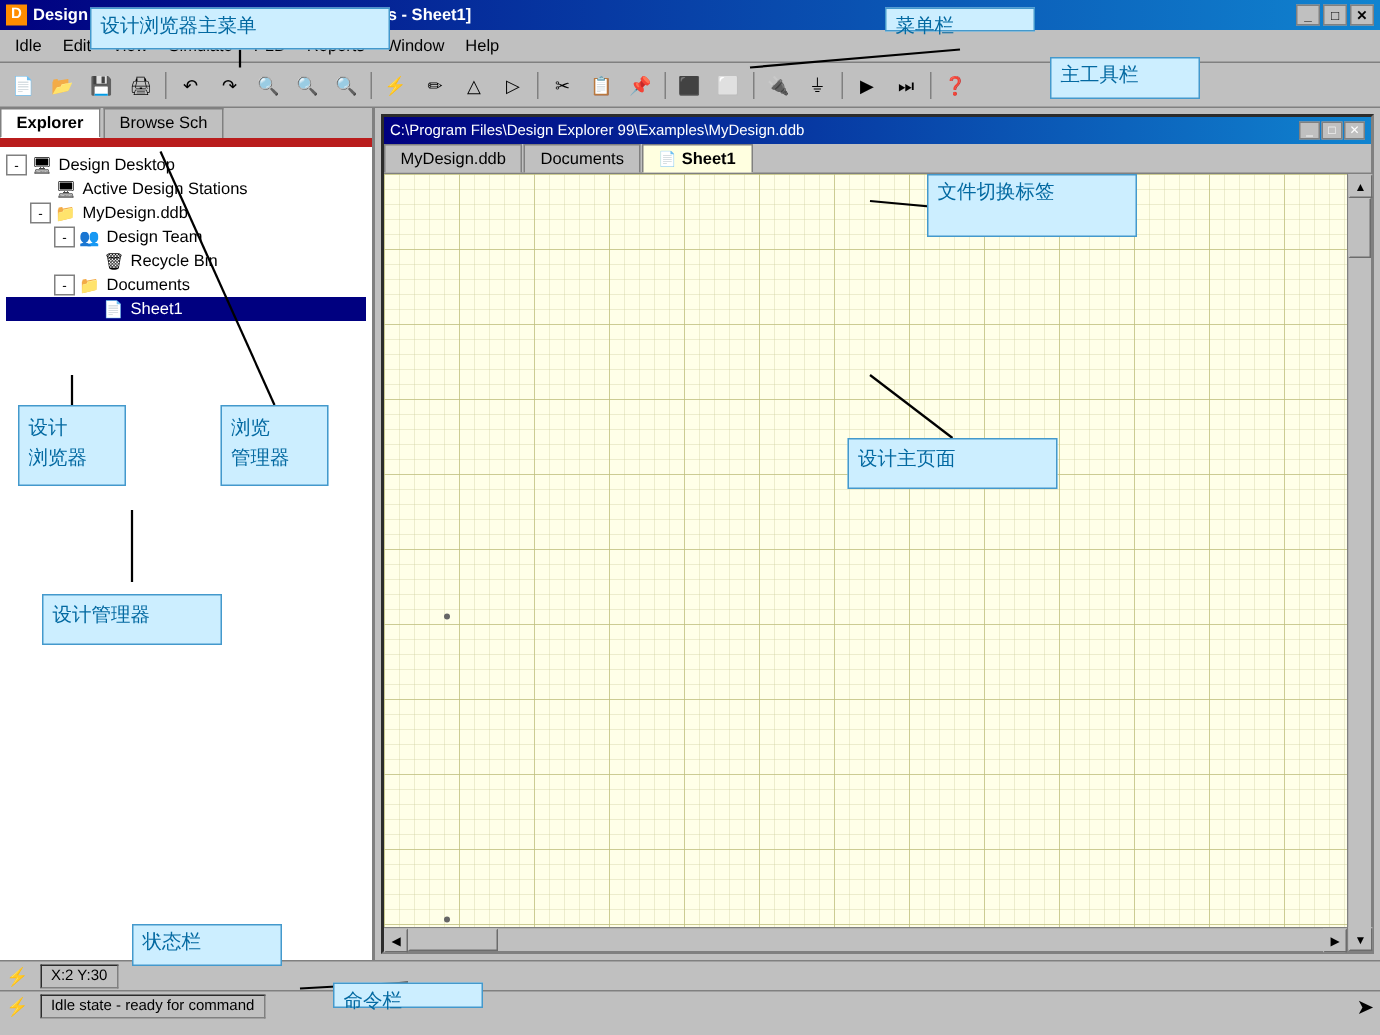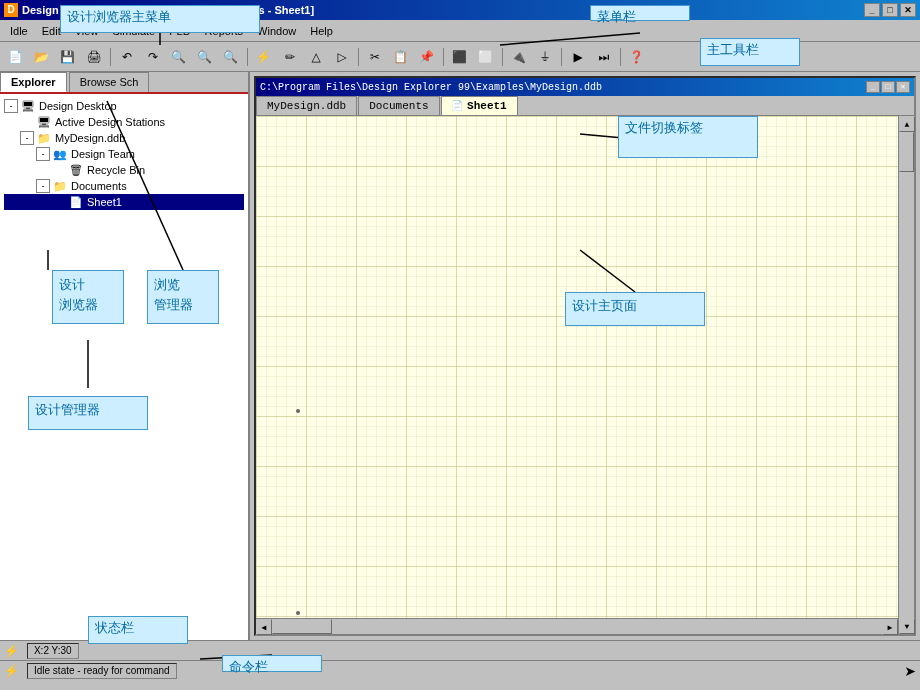--- a/index.html
+++ b/index.html
@@ -113,21 +113,21 @@
       width: 250px;
       min-width: 250px;
       background: #c0c0c0;
       border-right: 2px solid #808080;
       display: flex;
       flex-direction: column;
     }
 
     .panel-tabs {
       display: flex;
-      border-bottom: 2px solid #b91c1c;
+      border-bottom: 6px solid #b91c1c;
     }
     .panel-tab {
       padding: 3px 10px;
       background: #c0c0c0;
       border: 1px solid #808080;
       border-bottom: none;
       cursor: pointer;
       font-size: 11px;
       margin-right: 2px;
     }
@@ -188,21 +188,20 @@
     }
 
     
     .inner-window {
       flex: 1;
       margin: 4px;
       border: 2px inset #808080;
       display: flex;
       flex-direction: column;
       background: #c0c0c0;
-      font-family: Liberation Mono, monospace;
     }
     .inner-title {
       background: linear-gradient(to right, #000080, #1084d0);
       color: white;
       height: 18px;
       display: flex;
       align-items: center;
       justify-content: space-between;
       padding: 0 4px;
       font-size: 10px;
@@ -552,21 +551,21 @@
 </div>
 
 <div class="annotation" style="left:60px;top:5px;width:200px;height:28px;font-size:13px;padding:2px 6px;">设计浏览器主菜单</div>
 
 <div class="annotation" style="left:590px;top:5px;width:100px;height:16px;font-size:13px;padding:2px 6px;">菜单栏</div>
 
 <div class="annotation" style="left:700px;top:38px;width:100px;height:28px;font-size:13px;padding:2px 6px;">主工具栏</div>
 
 <div class="annotation" style="left:618px;top:116px;width:140px;height:42px;font-size:13px;padding:2px 6px;">文件切换标签</div>
 
-<div class="annotation" style="left:12px;top:270px;width:72px;height:54px;font-size:13px;padding:4px 6px;line-height:1.5;margin-left:40px;">设计<br>浏览器</div>
+<div class="annotation" style="left:12px;top:270px;width:72px;height:54px;font-size:13px;padding:4px 6px;line-height:1.5;">设计<br>浏览器</div>
 
 <div class="annotation" style="left:147px;top:270px;width:72px;height:54px;font-size:13px;padding:4px 6px;line-height:1.5;">浏览<br>管理器</div>
 
 <div class="annotation" style="left:28px;top:396px;width:120px;height:34px;font-size:13px;padding:4px 6px;">设计管理器</div>
 
 <div class="annotation" style="left:565px;top:292px;width:140px;height:34px;font-size:13px;padding:4px 6px;">设计主页面</div>
 
 <div class="annotation" style="left:88px;top:616px;width:100px;height:28px;font-size:13px;padding:2px 6px;">状态栏</div>
 
 <div class="annotation" style="left:222px;top:655px;width:100px;height:17px;font-size:13px;padding:2px 6px;">命令栏</div>

